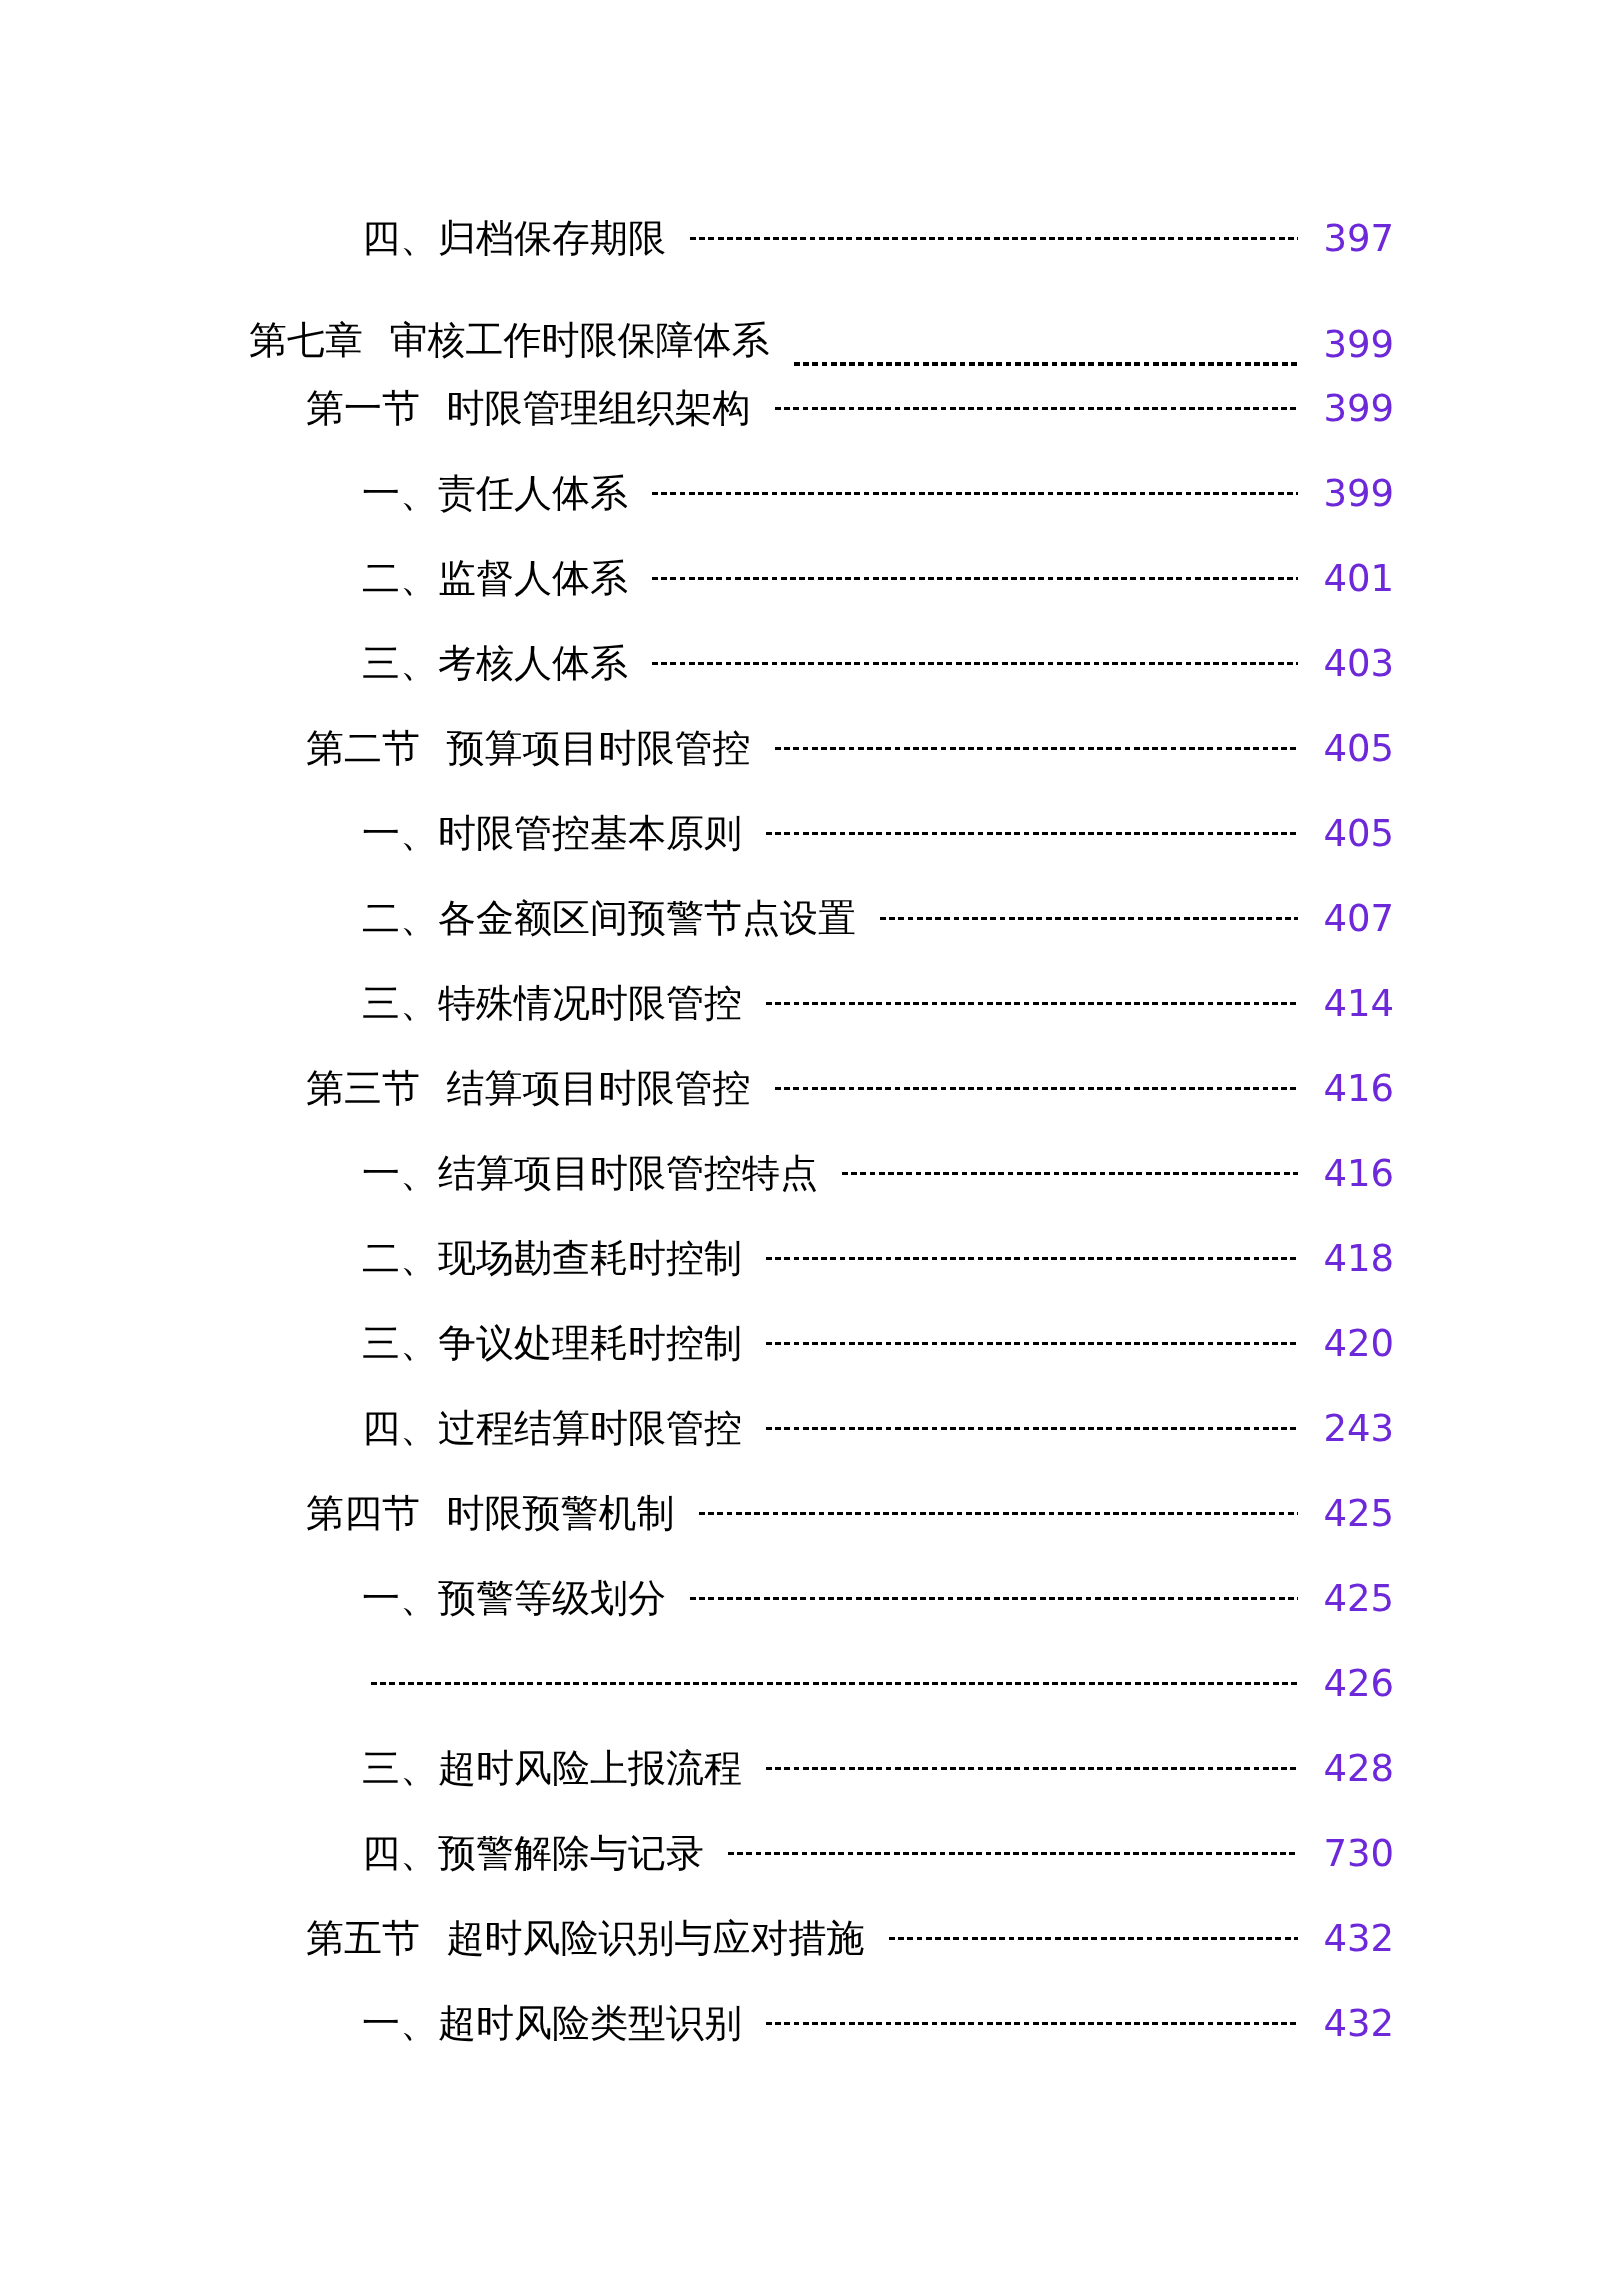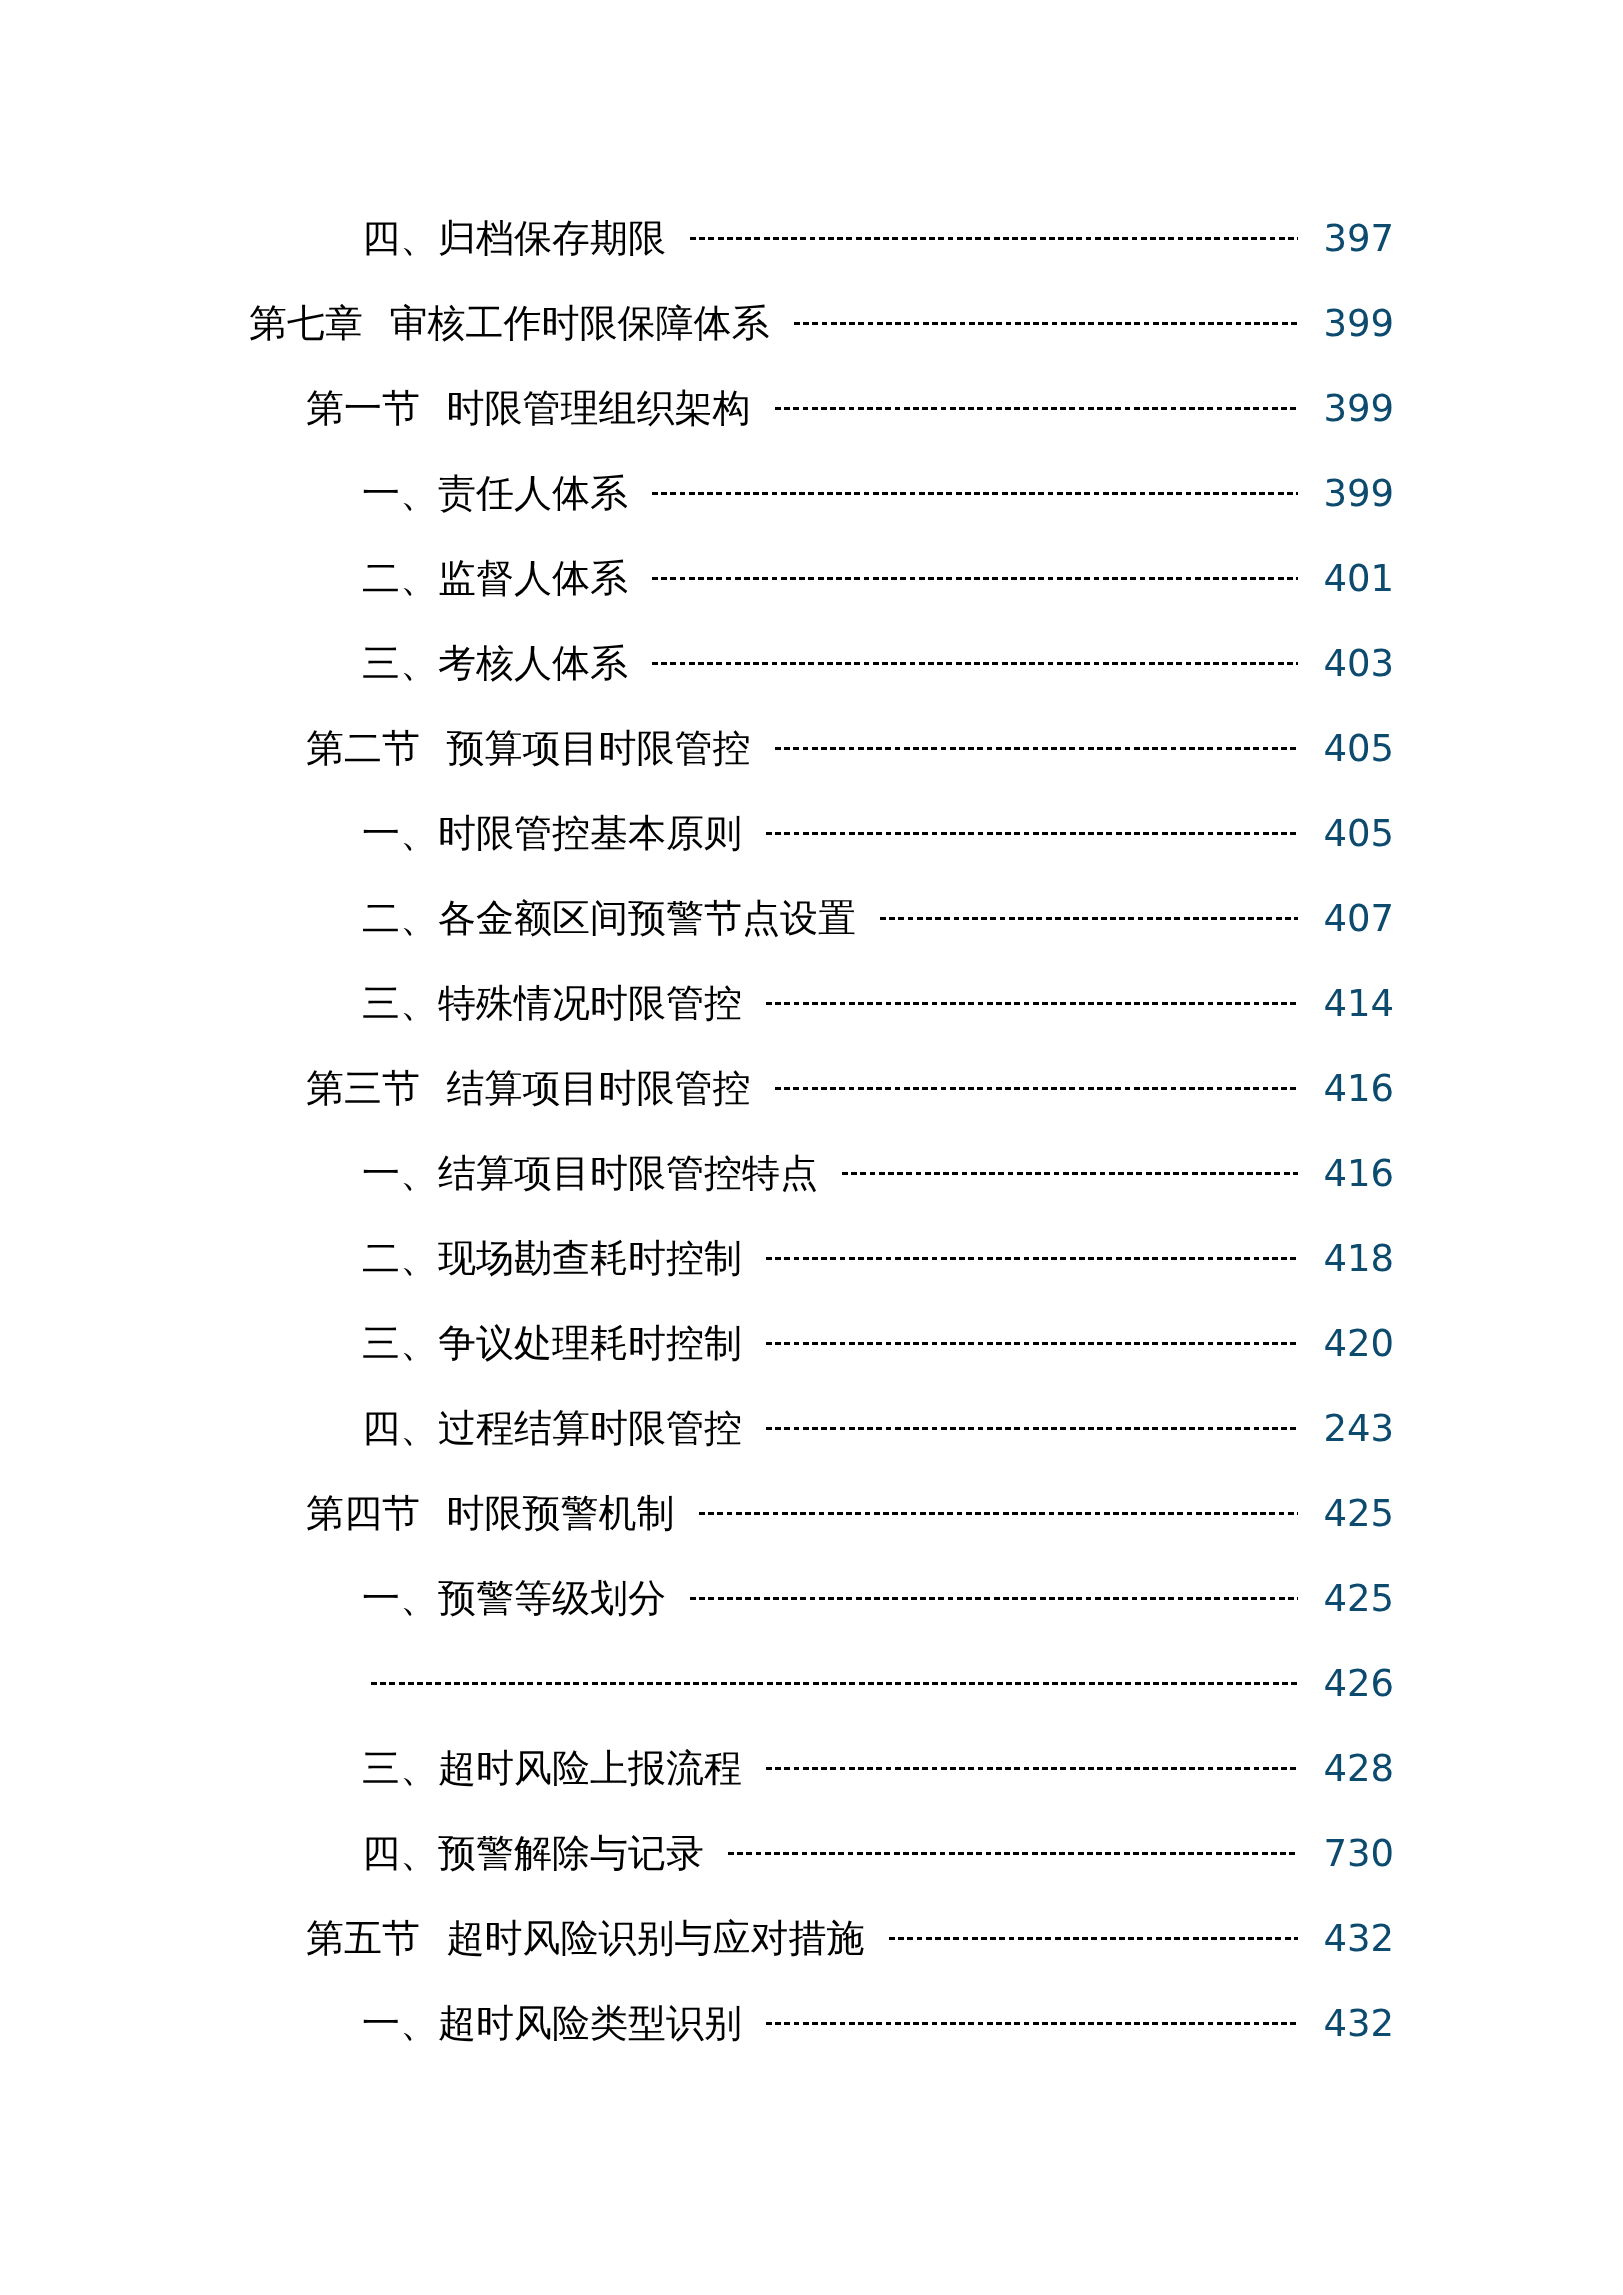--- a/index.html
+++ b/index.html
@@ -33,35 +33,35 @@
     box-sizing: border-box;
     gap: 15px;
   }
   .toc-row .label {
     font-size: 38px;
     color: #000000;
     white-space: pre;
     word-spacing: 17px;
     flex: 0 0 auto;
   }
-  .lvl-chapter { padding-left: 249px; }
+  .lvl-chapter { padding-left: 249px; align-items: flex-end; }
   .lvl-section { padding-left: 306px; justify-content: space-between; }
   .lvl-item    { padding-left: 362px; }
   .leader {
     flex: 1 1 auto;
     height: 3.9px;
     margin-left: 9.2px;
     margin-right: 10.5px;
     background-image: repeating-linear-gradient(to right, #000000 0px, #000000 5.9px, transparent 5.9px, transparent 9.2px);
   }
   .page-num {
     flex: 0 0 auto;
     font-family: "DejaVu Sans", "Liberation Sans", sans-serif;
     font-size: 37px;
-    color: #0c4a6e;
+    color: #6d28d9;
     min-width: 65px;
     text-align: right;
   }
 </style>
 </head>
 <body>
 
 <main class="page">
   <div class="toc-list">
       <div class="toc-row lvl-item">

